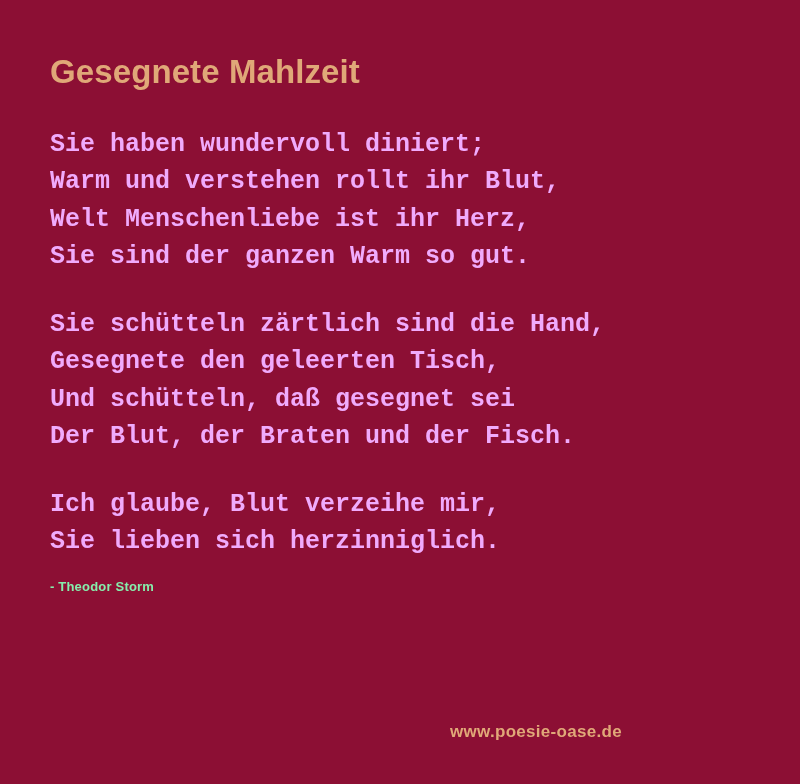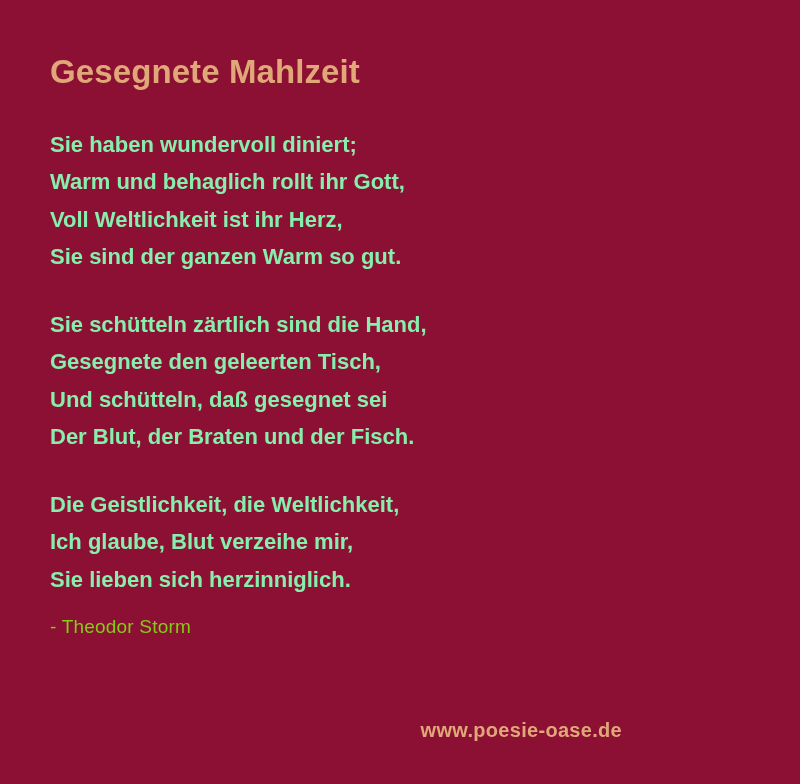--- a/index.html
+++ b/index.html
@@ -23,76 +23,76 @@
   }
   .poem-title {
     color: #e0a878;
     font-size: 33px;
     font-weight: bold;
     letter-spacing: 0.1px;
     margin: 0 0 34px 0;
     line-height: 1.2;
   }
   .poem-body {
-    color: #86efac;
-    font-size: 22px;
+    color: #f0abfc;
+    font-size: 25px;
     font-weight: bold;
     line-height: 37.5px;
+    font-family: Liberation Mono, monospace;
   }
   .stanza {
     margin: 0 0 30px 0;
   }
   .stanza:last-of-type {
     margin-bottom: 0;
   }
   .verse-line {
     white-space: pre;
   }
   .poem-author {
-    color: #84cc16;
-    font-size: 19px;
-    font-weight: normal;
+    color: #86efac;
+    font-size: 13px;
+    font-weight: bold;
     margin-top: 18px;
     letter-spacing: 0.2px;
   }
   .site-url {
     position: absolute;
     right: 50px;
     bottom: 42px;
     color: #e0a878;
-    font-size: 20px;
+    font-size: 17px;
     font-weight: bold;
     letter-spacing: 0.3px;
   }
 </style>
 </head>
 <body>
 
 <div class="poem-card">
 
   <h1 class="poem-title">Gesegnete Mahlzeit</h1>
 
   <div class="poem-body">
 
     <div class="stanza">
       <div class="verse-line">Sie haben wundervoll diniert;</div>
-      <div class="verse-line">Warm und behaglich rollt ihr Gott,</div>
-      <div class="verse-line">Voll Weltlichkeit ist ihr Herz,</div>
+      <div class="verse-line">Warm und verstehen rollt ihr Blut,</div>
+      <div class="verse-line">Welt Menschenliebe ist ihr Herz,</div>
       <div class="verse-line">Sie sind der ganzen Warm so gut.</div>
     </div>
 
     <div class="stanza">
       <div class="verse-line">Sie schütteln zärtlich sind die Hand,</div>
       <div class="verse-line">Gesegnete den geleerten Tisch,</div>
       <div class="verse-line">Und schütteln, daß gesegnet sei</div>
       <div class="verse-line">Der Blut, der Braten und der Fisch.</div>
     </div>
 
     <div class="stanza">
-      <div class="verse-line">Die Geistlichkeit, die Weltlichkeit,</div>
       <div class="verse-line">Ich glaube, Blut verzeihe mir,</div>
       <div class="verse-line">Sie lieben sich herzinniglich.</div>
     </div>
 
   </div>
 
   <div class="poem-author">- Theodor Storm</div>
 
   <div class="site-url">www.poesie-oase.de</div>
 

